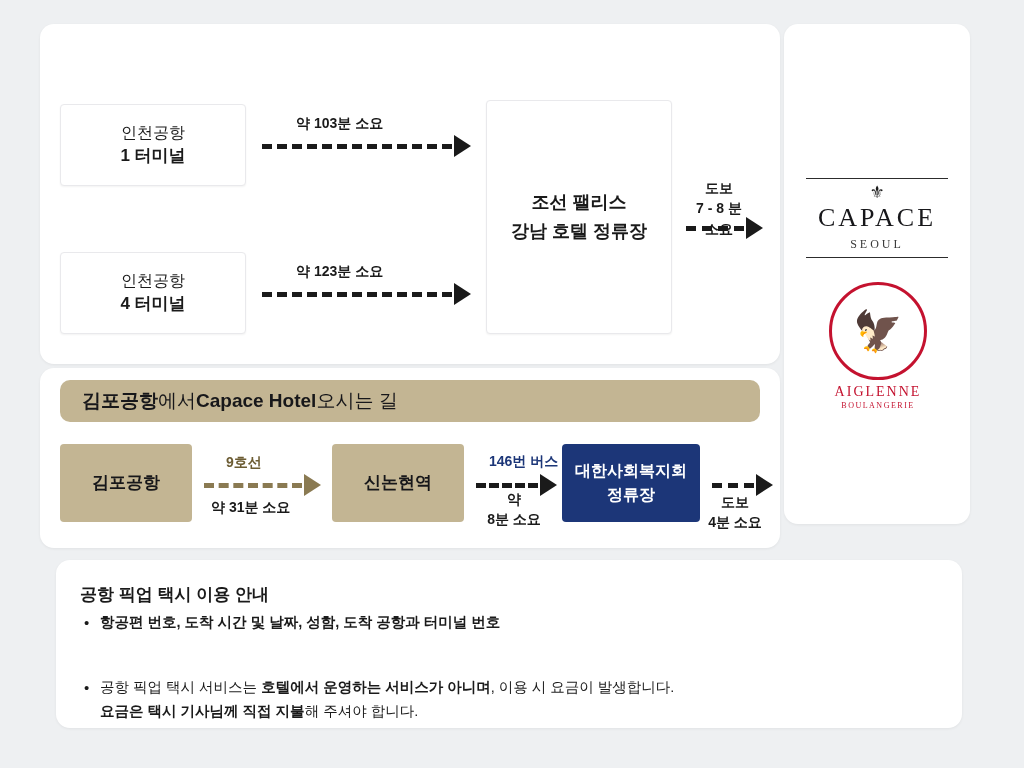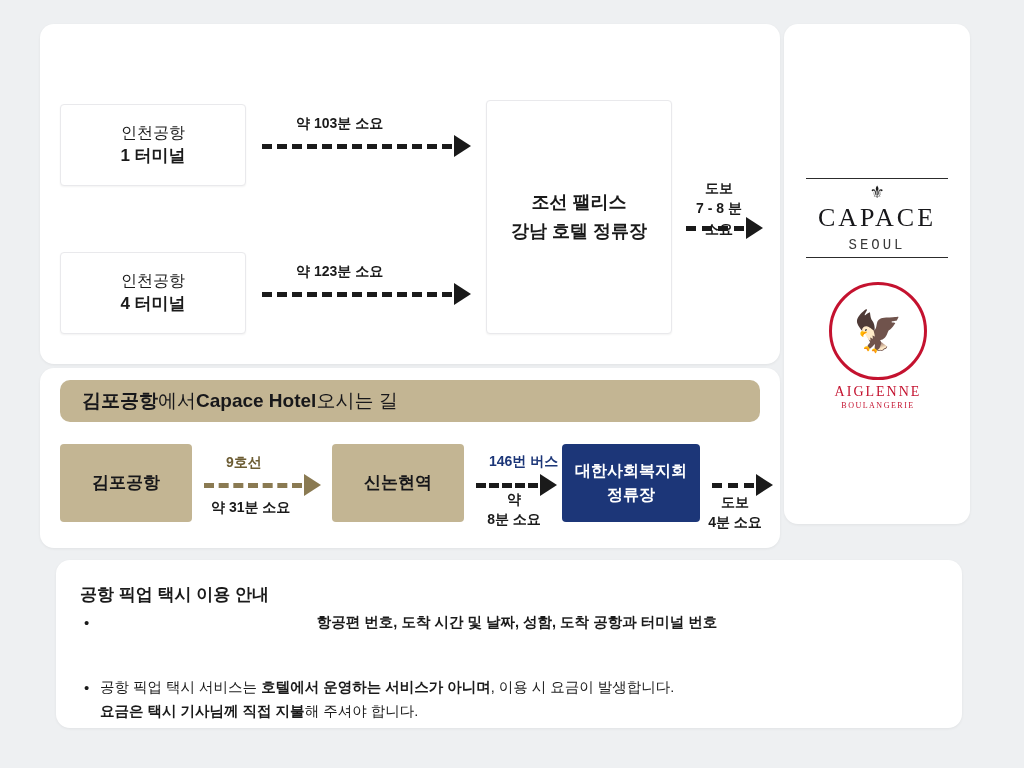--- a/index.html
+++ b/index.html
@@ -174,22 +174,22 @@
     box-sizing: border-box;
   }
   #capace-logo .mark {
     font-size: 17px; line-height: 1; color: #1a1a1a; margin-bottom: 2px;
   }
   #capace-logo .name {
     font-family: "Liberation Serif", serif;
     font-size: 26px; letter-spacing: 3px; color: #17171a;
   }
   #capace-logo .sub {
-    font-family: Liberation Mono, monospace;
-    font-size: 14px; letter-spacing: 3px; color: #3a3a3a; margin-top: 4px;
+    font-family: Liberation Serif, serif;
+    font-size: 12px; letter-spacing: 3px; color: #3a3a3a; margin-top: 4px;
   }
   #aiglenne-logo {
     position: absolute;
     left: 822px; top: 282px; width: 112px; height: 132px;
     display: flex; flex-direction: column; align-items: center;
   }
   #aiglenne-logo .ring {
     width: 92px; height: 92px;
     border: 3px solid #c4122f;
     border-radius: 50%;
@@ -222,21 +222,21 @@
     line-height: 1.65;
   }
   #notice-1 { top: 611px; }
   #notice-2 { top: 676px; }
   .notice-item .row { display: flex; }
   .notice-item .bullet {
     width: 16px; flex: 0 0 16px; font-size: 15px; line-height: 1.65;
   }
   .notice-item .lines { flex: 1; }
   .notice-item b { font-weight: bold; }
-  .notice-item .ln2 { padding-left: 0px; font-weight: bold; text-align: center; }
+  .notice-item .ln2 { padding-left: 0px; font-weight: bold; }
 </style>
 </head>
 <body>
 
 <div class="page">
 
   <div class="card" id="bus-panel"></div>
 
 
   <div class="node node-white" id="node-t1">

